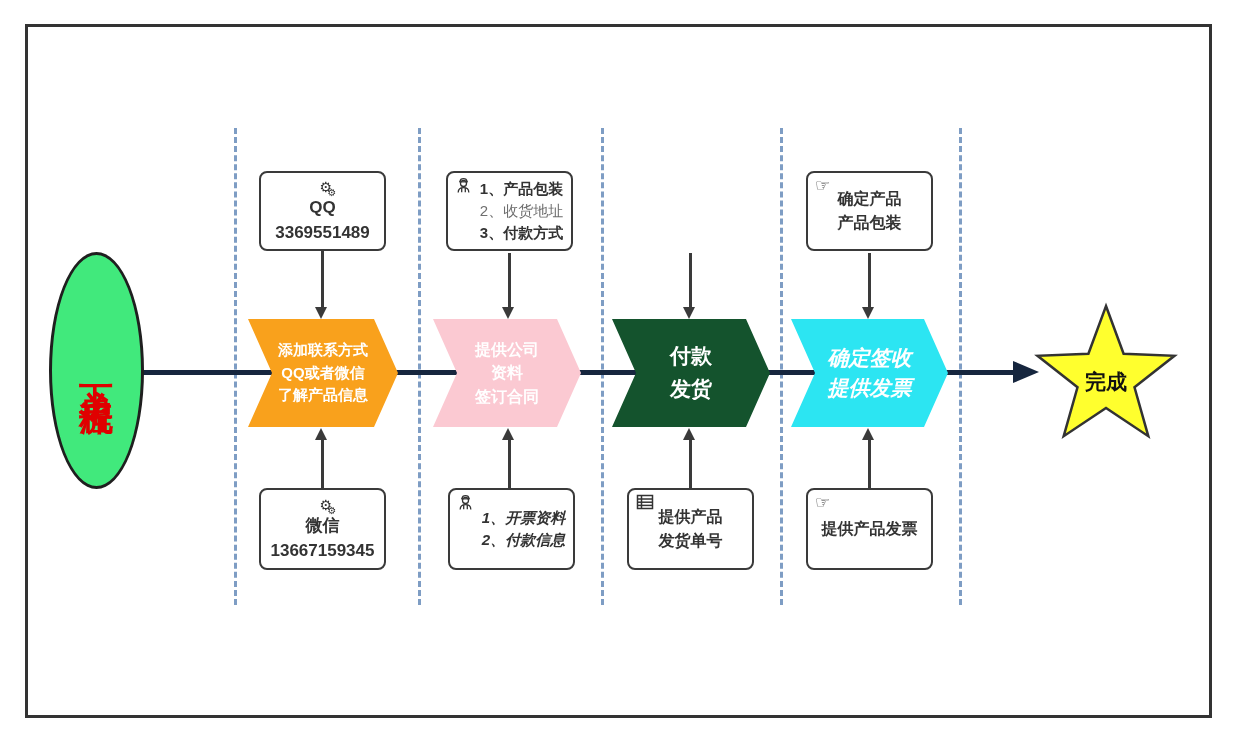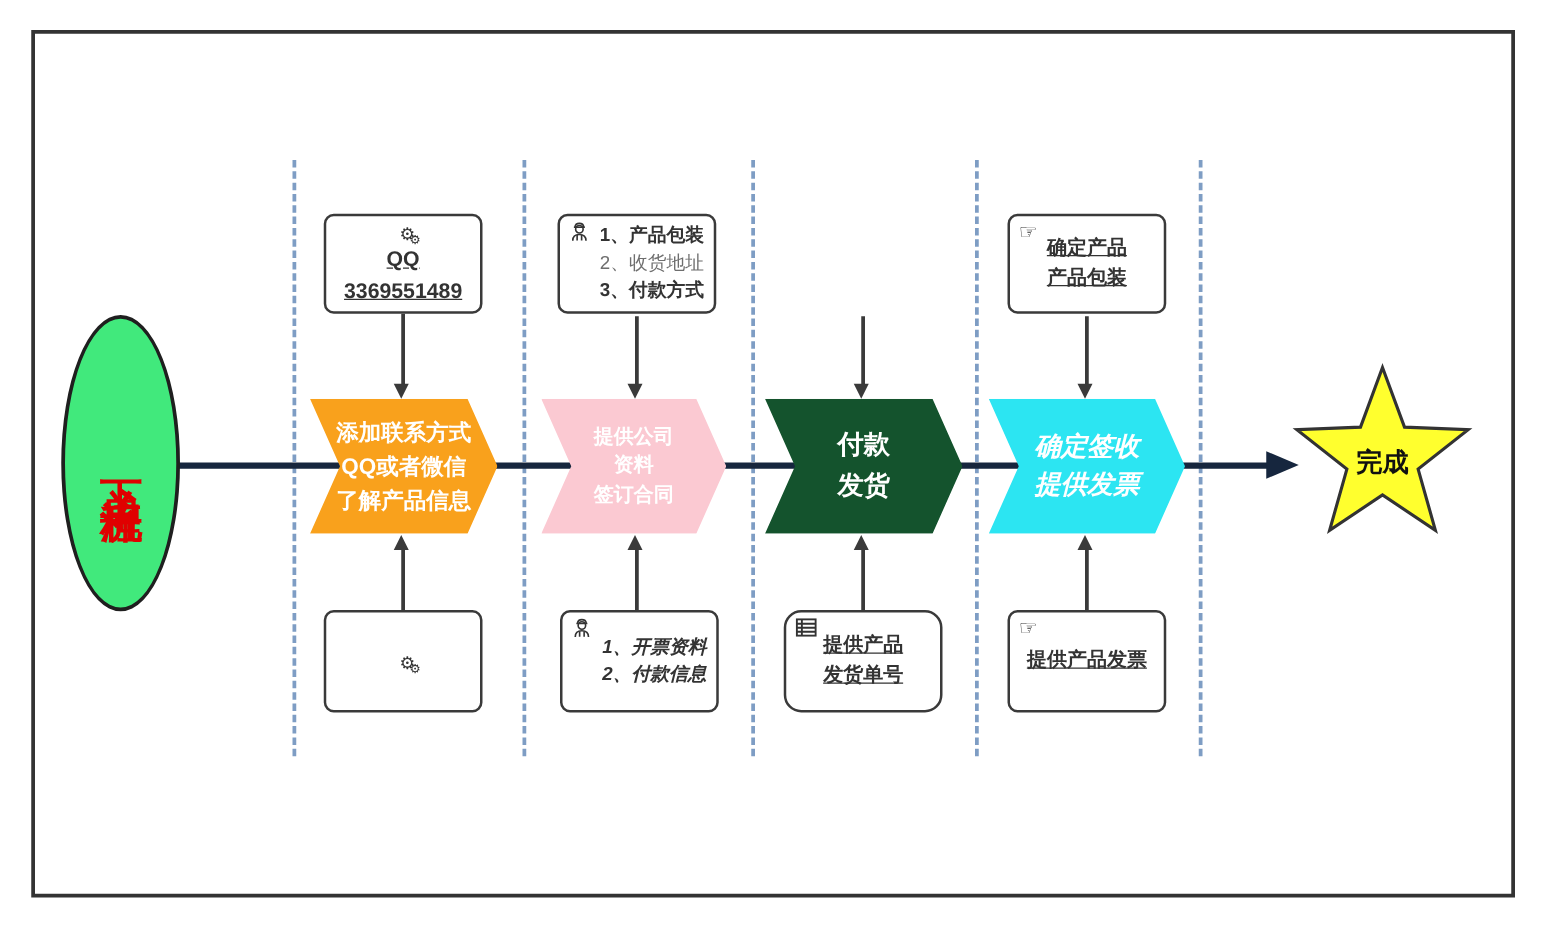--- a/index.html
+++ b/index.html
@@ -26,54 +26,54 @@
           border-radius:50%; border:3px solid #1F1F1F; background:#41E97C;
           display:flex; align-items:center; justify-content:center; }
   .start-label { writing-mode:vertical-rl; text-orientation:upright;
           font-size:34px; font-weight:bold; color:#E00000; letter-spacing:7px; }
 
   
   .stage { position:absolute; top:319px; height:108px;
           clip-path:polygon(24px 50%, 0 0, calc(100% - 24px) 0, 100% 50%, calc(100% - 24px) 100%, 0 100%);
           display:flex; align-items:center; justify-content:center; text-align:center;
           color:#fff; font-weight:bold; white-space:pre-line; }
-  .stage1 { left:248px; width:150px; font-size:18px; line-height:1.5; background:#F9A11C; }
+  .stage1 { left:248px; width:150px; font-size:15px; line-height:1.5; background:#F9A11C; }
   .stage2 { left:433px; width:148px; font-size:16px; line-height:1.45; background:#FBC9D2; }
   .stage3 { left:612px; width:158px; font-size:21px; line-height:1.55; background:#FA0008; }
   .stage4 { left:791px; width:157px; font-size:21px; line-height:1.45; background:#2CE5F2;font-style:italic; }
 
   
   .ibox { position:absolute; width:127px; border:2px solid #3A3A3A; border-radius:8px;
           background:#fff; display:flex; flex-direction:column; align-items:center; justify-content:center;
           color:#333; font-weight:bold; }
   .ibox.trow { top:171px; height:80px; }
   .ibox.brow { top:488px; height:82px; }
   .bx1 { left:259px; } .bx2 { left:446px; } .bx3 { left:626px; } .bx4 { left:806px; }
-  .bb1 { left:259px; } .bb2 { left:448px;font-style:italic; } .bb3 { left:627px;border-radius:14px; } .bb4 { left:806px; }
-  .box-text { white-space:pre-line; text-align:center; font-size:16px; line-height:1.5;text-decoration:underline; }
+  .bb1 { left:259px; } .bb2 { left:448px;font-style:italic; } .bb3 { left:627px; } .bb4 { left:806px; }
+  .box-text { white-space:pre-line; text-align:center; font-size:16px; line-height:1.5; }
   .contact .box-text { font-size:17px; line-height:1.45; }
   .box-line { font-size:15px; line-height:1.45; text-align:center;padding-left:24px; }
   .box-line.muted { color:#6E6E6E; font-weight:normal; }
 
   
   .corner-icon { position:absolute; left:7px; top:4px; color:#333; line-height:1; }
   .gear-wrap { position:relative; width:20px; height:20px; }
   .gear1 { position:absolute; left:0; top:0; font-size:14px; }
   .gear2 { position:absolute; left:8px; top:8px; font-size:10px; }
   .hand-glyph { font-size:17px; font-weight:normal; }
 
   
   .vline { position:absolute; width:3px; background:#3A3A3A; }
   .tri-down { position:absolute; width:0; height:0;
           border-top:12px solid #3A3A3A; border-left:6.5px solid transparent; border-right:6.5px solid transparent; }
   .tri-up { position:absolute; width:0; height:0;
           border-bottom:12px solid #3A3A3A; border-left:6.5px solid transparent; border-right:6.5px solid transparent; }
 
   
-  .finish { position:absolute; left:1026px; top:286px; width:160px; height:160px; }
+  .finish { position:absolute; left:1026px; top:298px; width:160px; height:160px; }
   .finish-label { position:absolute; left:0; top:70px; width:100%; text-align:center;
           font-size:21px; font-weight:bold; color:#111; }
 </style>
 </head>
 <body>
 
 <div class="canvas">
   <div class="frame"></div>
 
   <div class="lane lane1"></div>
@@ -148,20 +148,22 @@
     <span class="corner-icon hand-glyph">☞</span>
     <div class="box-text">确定产品
 产品包装</div>
   </div>
 
   <div class="ibox brow bb1 contact">
     <span class="corner-icon gear-wrap">
       <span class="gear1">⚙</span>
         <span class="gear2">⚙</span>
     </span>
+    <div class="box-text">微信
+13667159345</div>
   </div>
 
   <div class="ibox brow bb2">
     <span class="corner-icon">
       <svg width="17" height="17" viewBox="0 0 17 17" fill="none" stroke="#333" stroke-width="1.3">
         <circle cx="8.5" cy="6.4" r="3"></circle>
         <path d="M5 4.6 Q5.3 1.7 8.5 1.7 Q11.7 1.7 12 4.6"></path>
         <path d="M4.1 4.8 L12.9 4.8"></path>
         <path d="M3.2 15.5 Q3.2 10.6 8.5 10.6 Q13.8 10.6 13.8 15.5"></path>
         <path d="M6.7 11 L6.7 15.3"></path>

